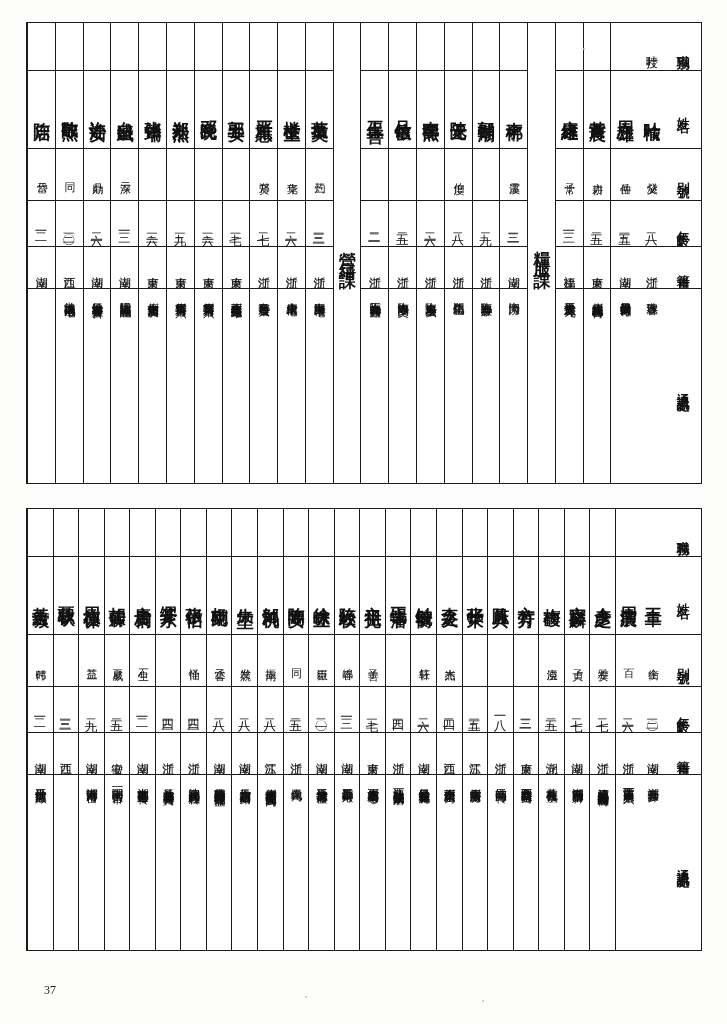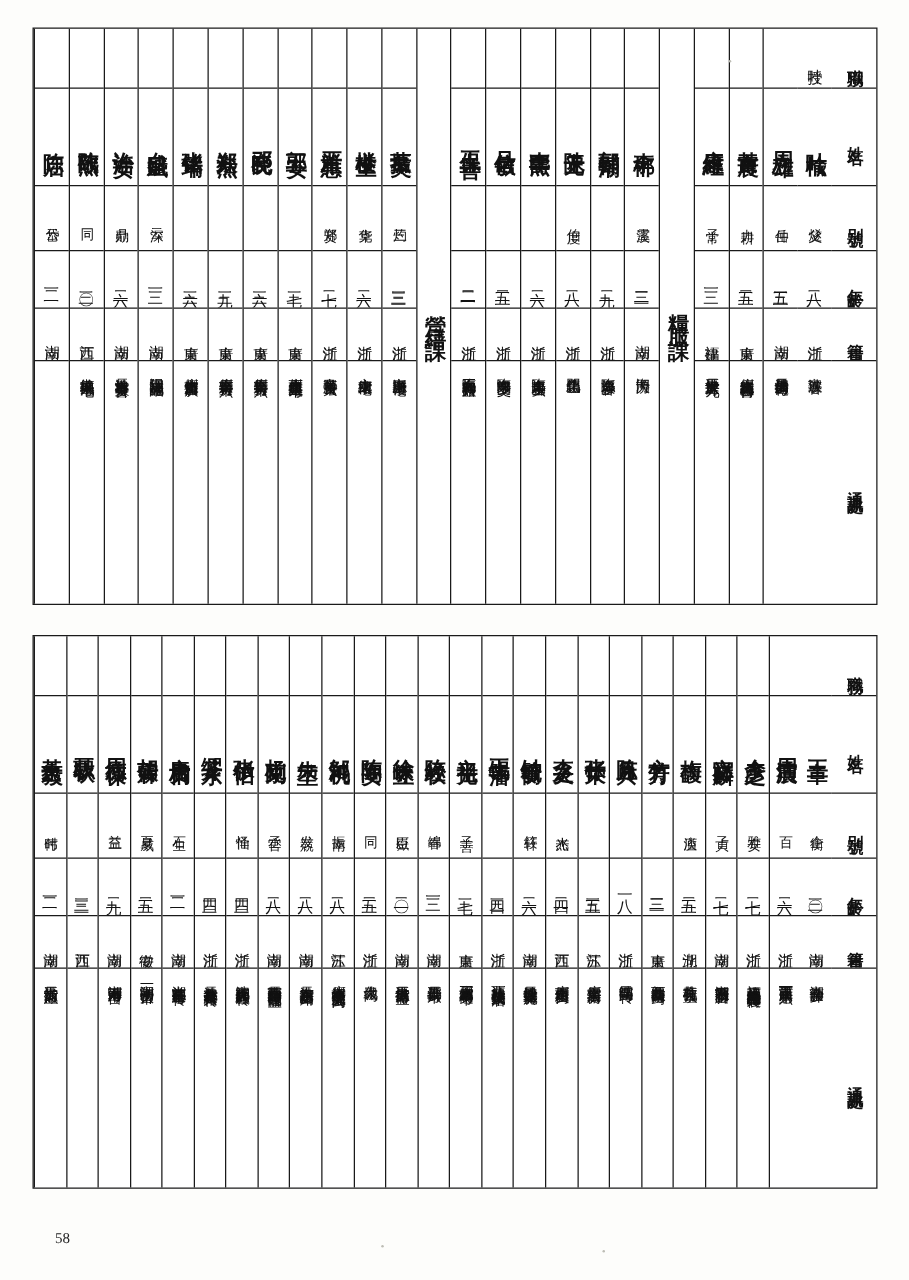--- a/index.html
+++ b/index.html
@@ -1018,18 +1018,18 @@
           </div>
           <div class="cell r-prov c-prov">
             <span class="vt">湖南</span>
           </div>
           <div class="cell r-addr c-addr">
             <span class="vt">長沙太平街江益颠</span>
           </div>
         </div></div>
   </div>
 
-  <div class="page-num">58</div>
+  <div class="page-num">37</div>
 
   <div class="speck" style="left:583px; top:48px;"></div>
   <div class="speck" style="left:305px; top:996px;"></div>
   <div class="speck" style="left:482px; top:1000px;"></div>
 </div>
 
 </body></html>

